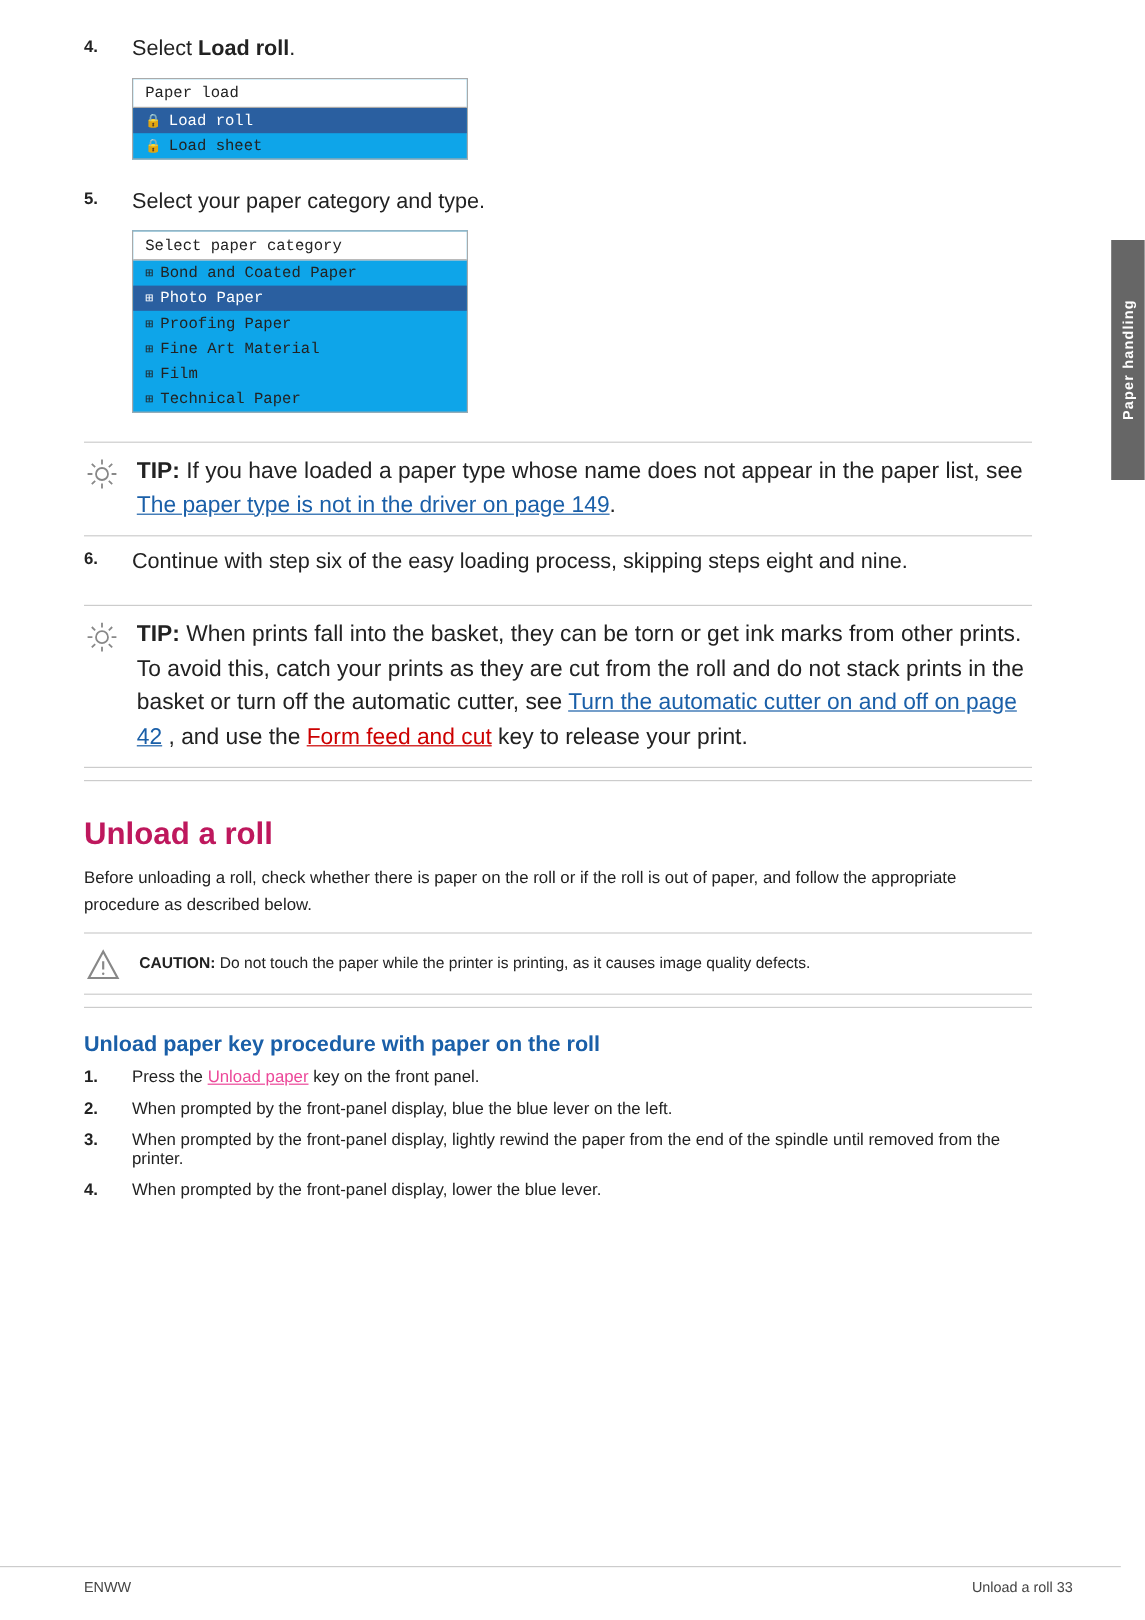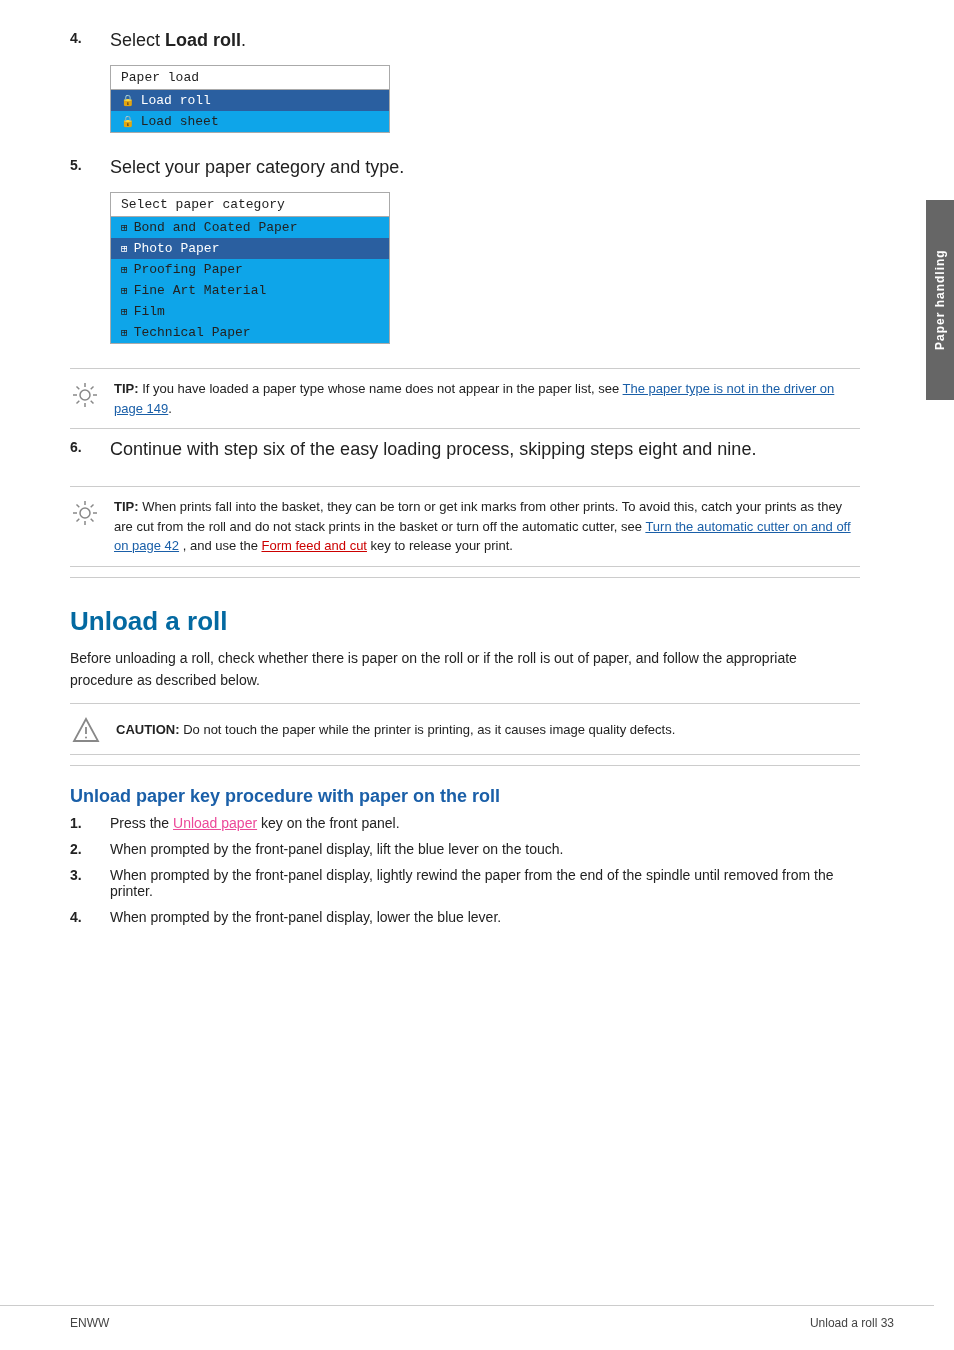--- a/index.html
+++ b/index.html
@@ -108,34 +108,34 @@
     .tip-icon {
       font-size: 22px;
       color: #888;
       min-width: 30px;
       display: flex;
       align-items: flex-start;
       justify-content: center;
       margin-top: 2px;
     }
     .tip-text {
-      font-size: 13px;
+      font-size: 19px;
       line-height: 1.5;
       flex: 1;
     }
     .tip-label {
       font-weight: bold;
     }
     a {
       color: #1a5fa8;
       text-decoration: underline;
     }
     
     .section-heading {
-      color: #0369a1;
+      color: #be185d;
       font-size: 26px;
       font-weight: bold;
       margin-top: 28px;
       margin-bottom: 10px;
     }
     .section-intro {
       font-size: 14px;
       line-height: 1.6;
       margin-bottom: 12px;
     }
@@ -353,21 +353,21 @@
         <div class="step-num">1.</div>
         <div class="step-content step-orange">
           <span>Press the </span>
           <a href="#">Unload paper</a>
           <span> key on the front panel.</span>
         </div>
       </li>
       <li>
         <div class="step-num">2.</div>
         <div class="step-content">
-          <span>When prompted by the front-panel display, lift the blue lever on the touch.</span>
+          <span>When prompted by the front-panel display, blue the blue lever on the left.</span>
         </div>
       </li>
       <li>
         <div class="step-num">3.</div>
         <div class="step-content">
           <span>When prompted by the front-panel display, lightly rewind the paper from the end of the spindle until removed from the printer.</span>
         </div>
       </li>
       <li>
         <div class="step-num">4.</div>

